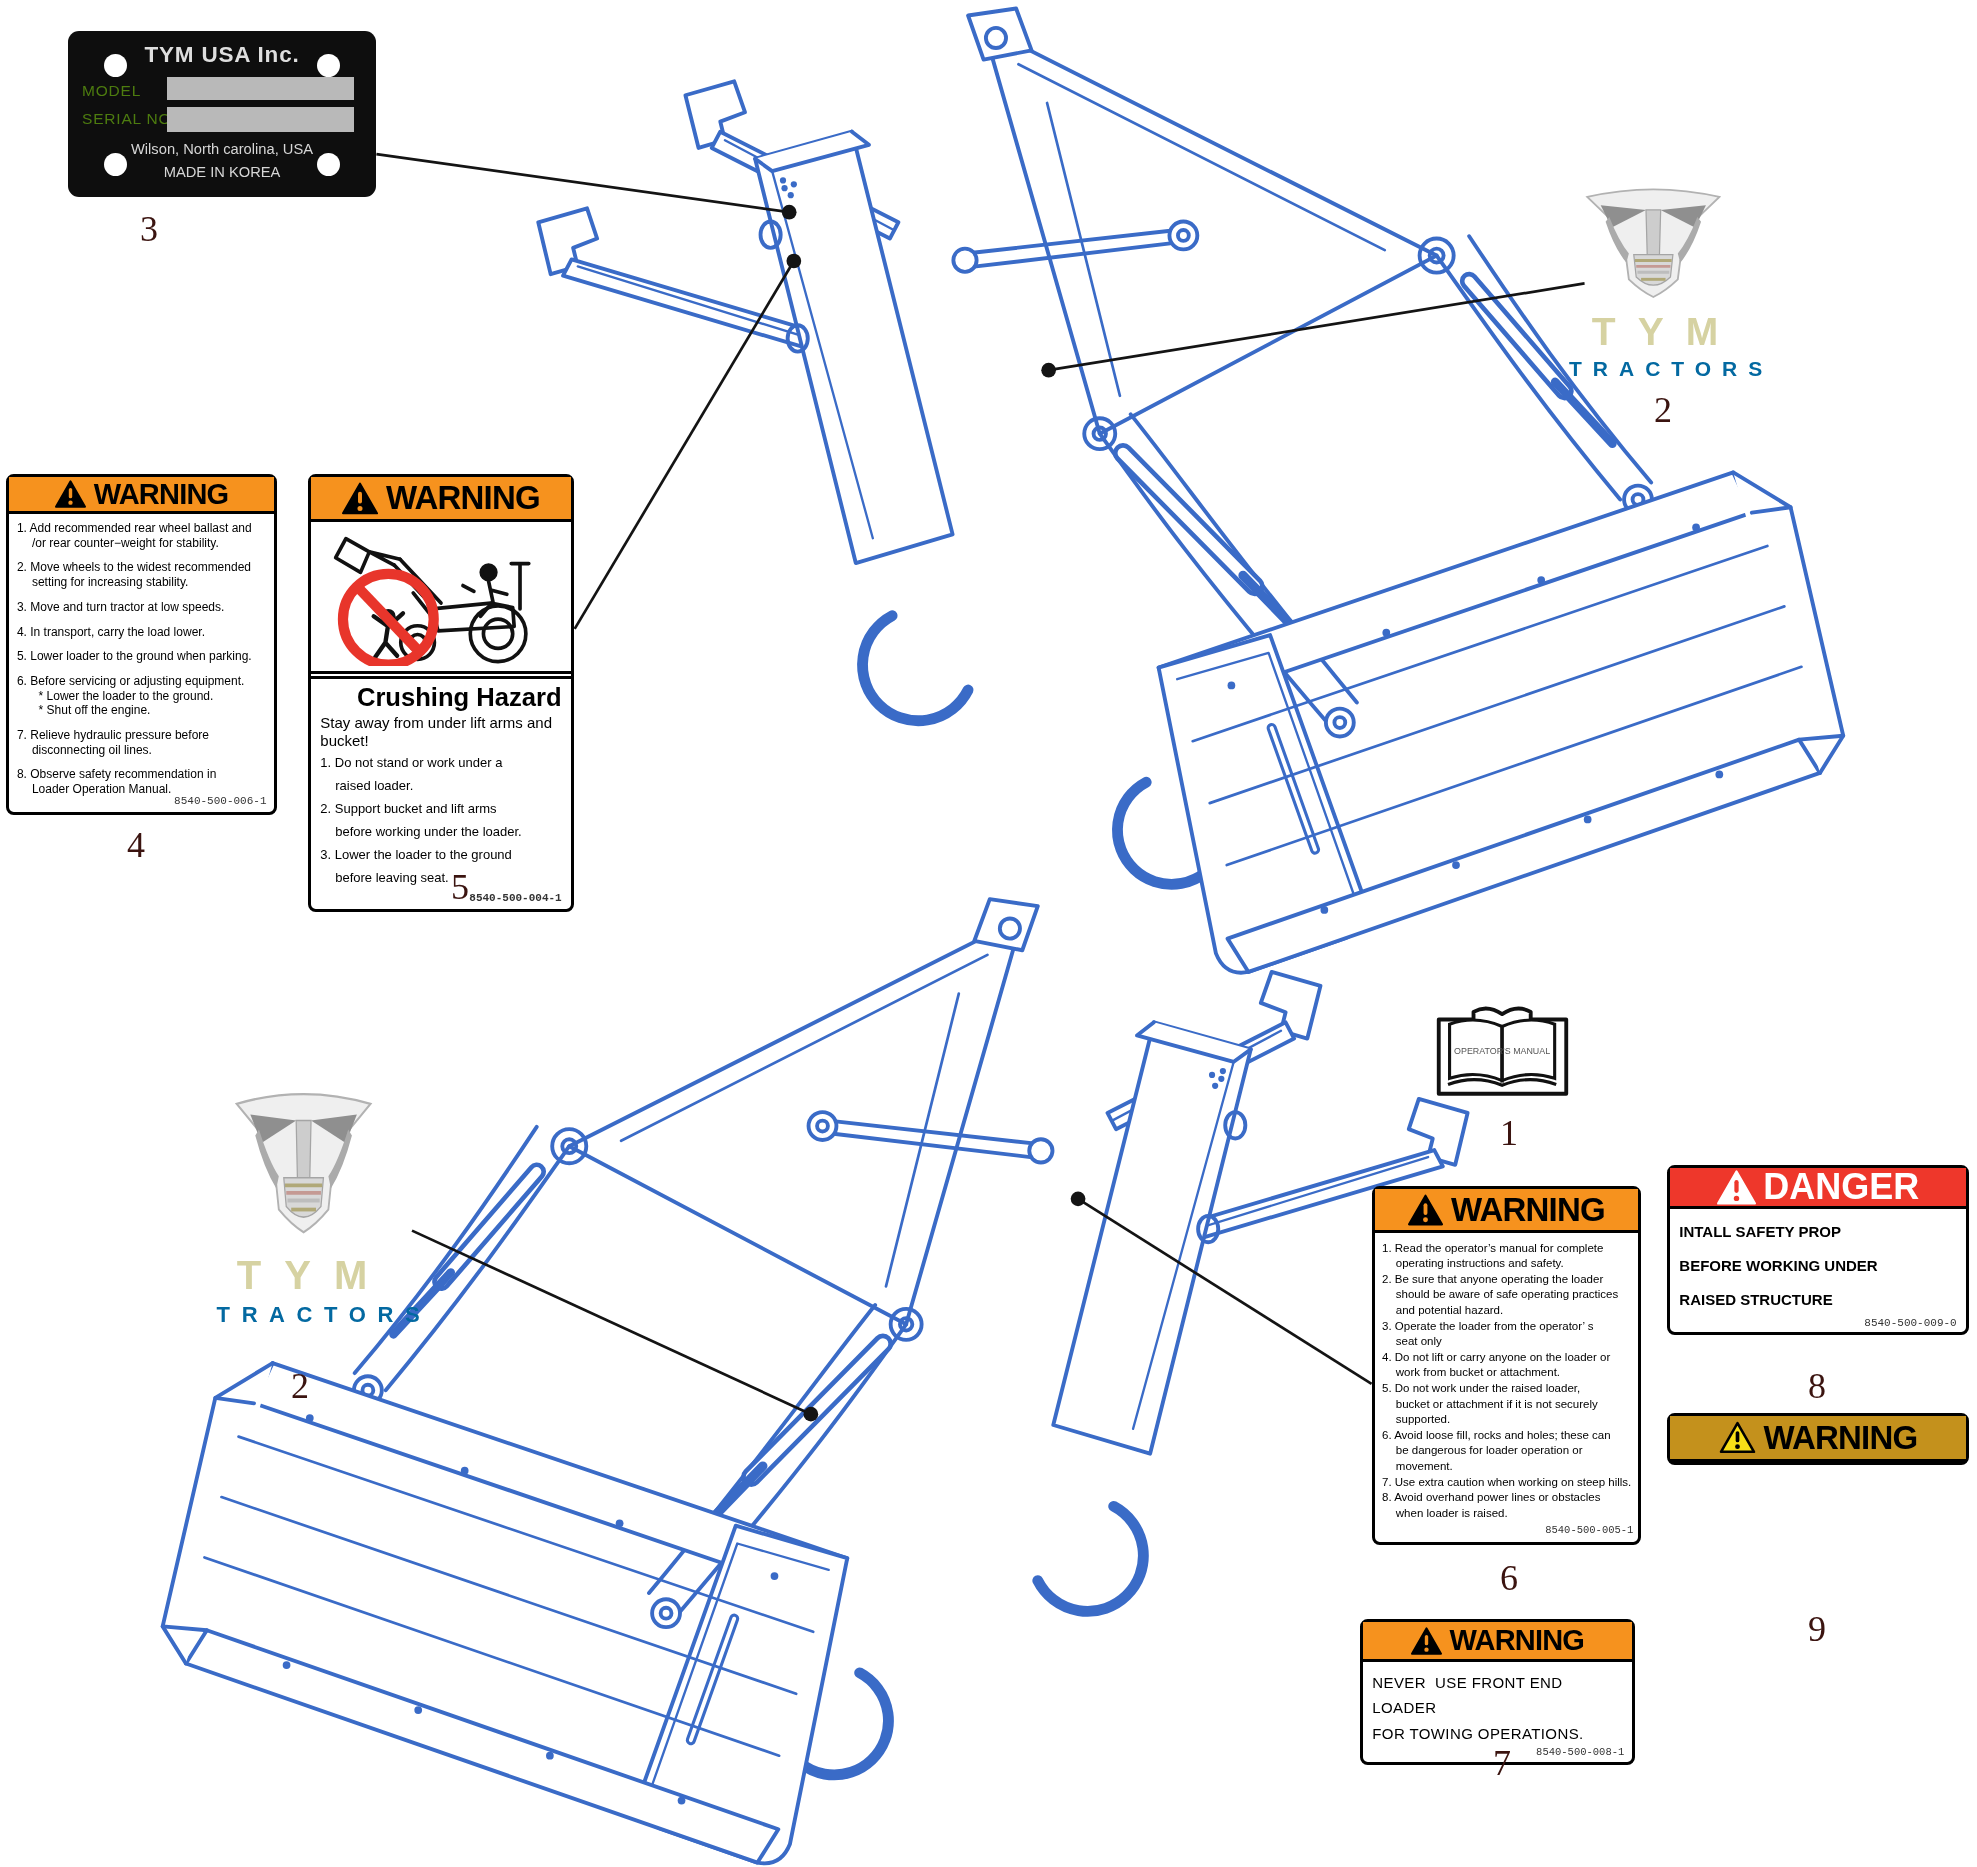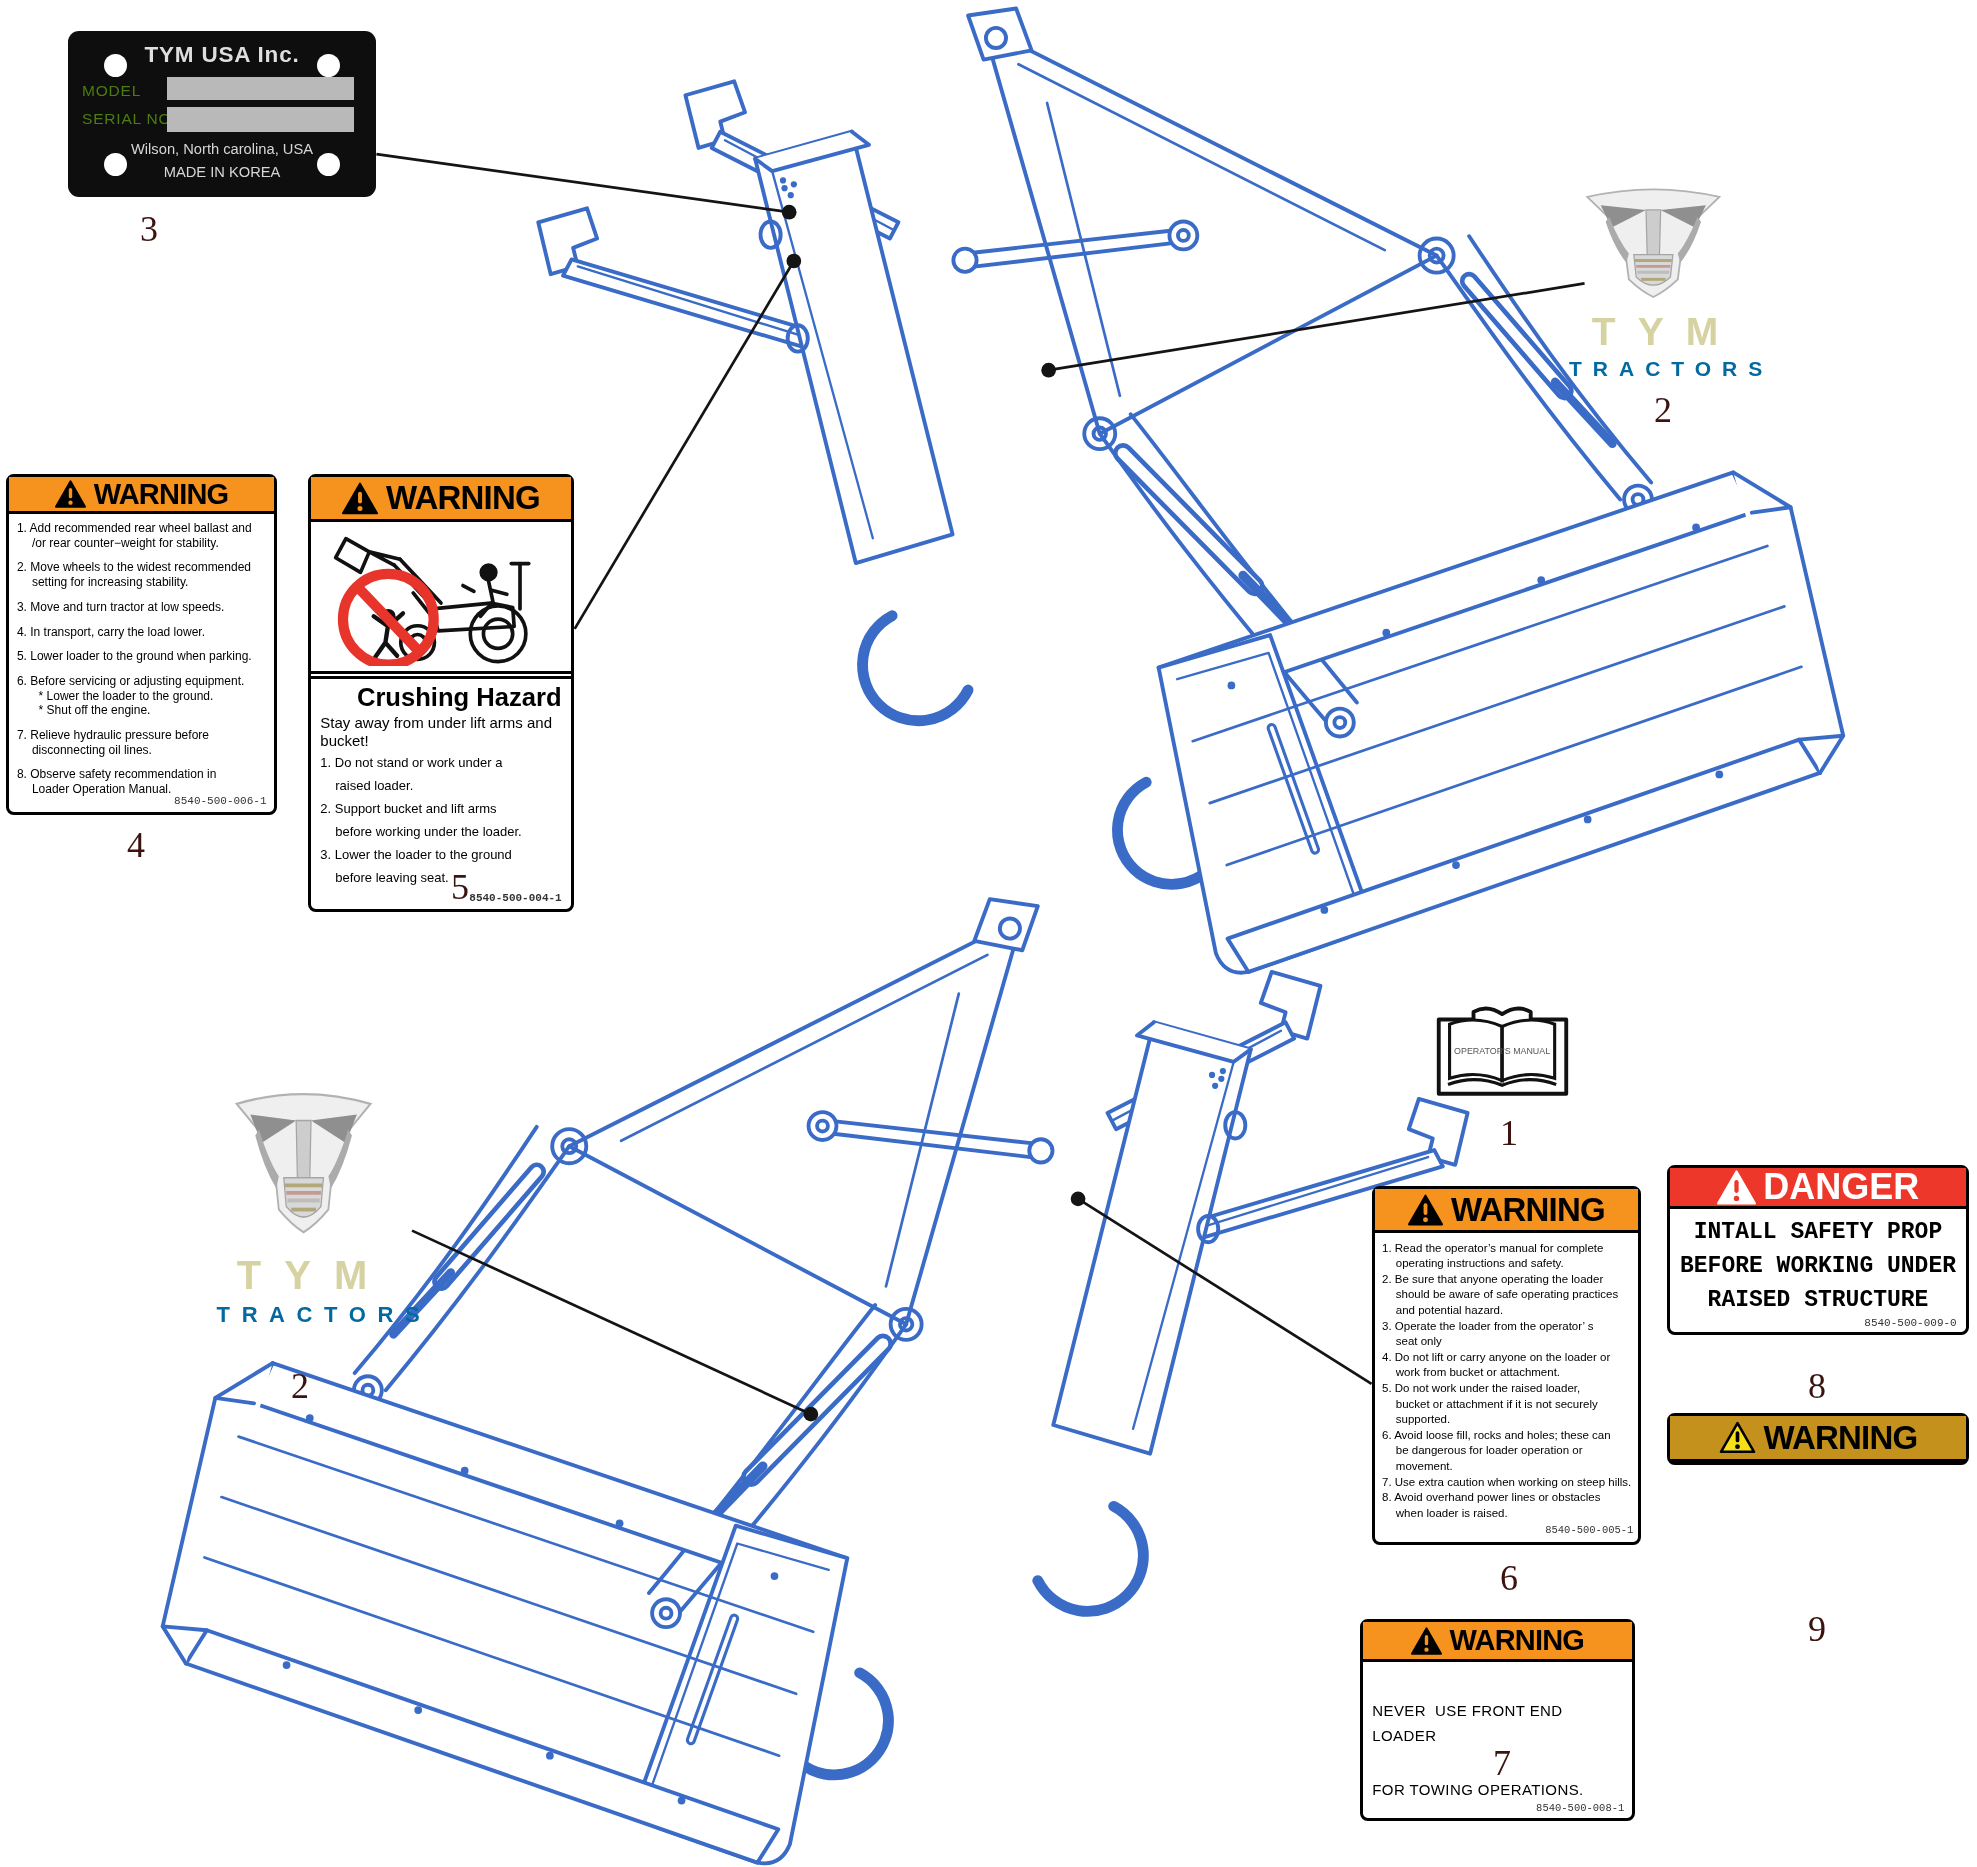--- a/index.html
+++ b/index.html
@@ -60,29 +60,29 @@
   .w6 .whead .wtxt{font-size:33px;}
   .w6 .body{padding:7.7px 4.6px 3.1px 7px;font-size:11.5px;line-height:15.6px;color:#000;}
   .w6 .itm{white-space:pre-line;padding-left:1.2em;text-indent:-1.2em;}
   .w6 .partno{font-size:10.5px;margin-top:1.5px;}
 
   
   .w7{left:1360px;top:1619px;width:275px;}
   .w7 .whead{height:40px;background:#f6921e;}
   .w7 .whead .wtxt{font-size:29px;}
   .w7 .body{padding:7.7px 7.7px 3.1px 9.3px;color:#000;}
-  .w7 .line{font-size:15px;line-height:25.6px;letter-spacing:0.4px;margin-top:28px;}
+  .w7 .line{font-size:15px;line-height:25.6px;letter-spacing:0.4px;}
   .w7 .partno{font-size:10.5px;}
 
   
   .w8{left:1667px;top:1165px;width:302px;}
   .w8 .whead{height:41px;background:#ee372b;}
   .w8 .whead .wtxt{font-size:36px;color:#ffffff;letter-spacing:0px;}
   .w8 .body{padding:6.2px 9.3px 3.1px 9.3px;color:#000;}
-  .w8 .line{text-align:center;font-size:23px;font-weight:bold;line-height:34px;letter-spacing:0px;font-family:Liberation Mono, monospace;}
+  .w8 .line{font-size:15px;font-weight:bold;line-height:34px;letter-spacing:0px;}
   .w8 .partno{font-size:11px;}
 
   
   .w9{left:1667px;top:1413px;width:302px;}
   .w9 .whead{height:46px;background:#c4911c;}
   .w9 .whead .wtxt{font-size:33px;}
   .w9 .body{padding:3.1px 11px 4.6px 11px;color:#222;}
   .w9 .line1{text-align:center;font-size:18px;margin-top:18.6px;}
   .w9 .line2{text-align:center;font-size:18px;margin-top:23px;}
   .w9 .partno{font-size:11px;margin-top:12.4px;}

